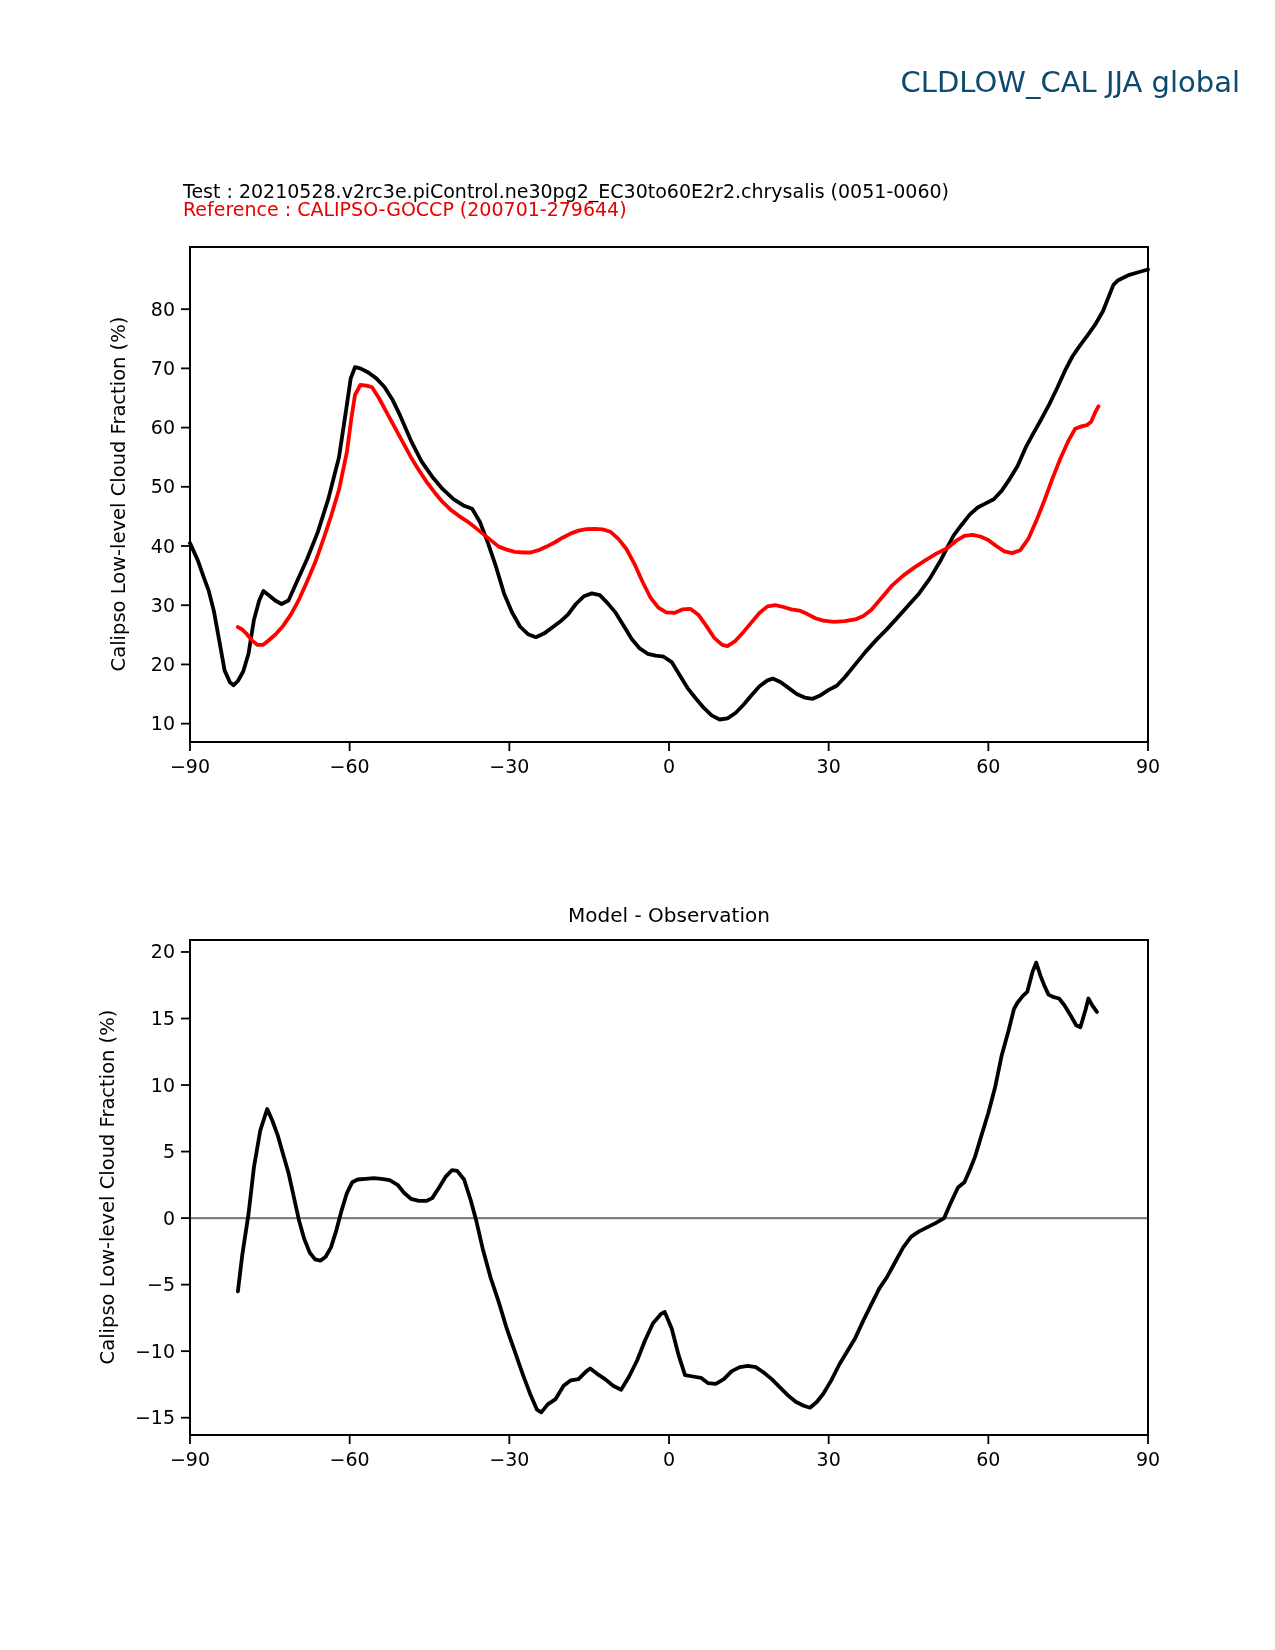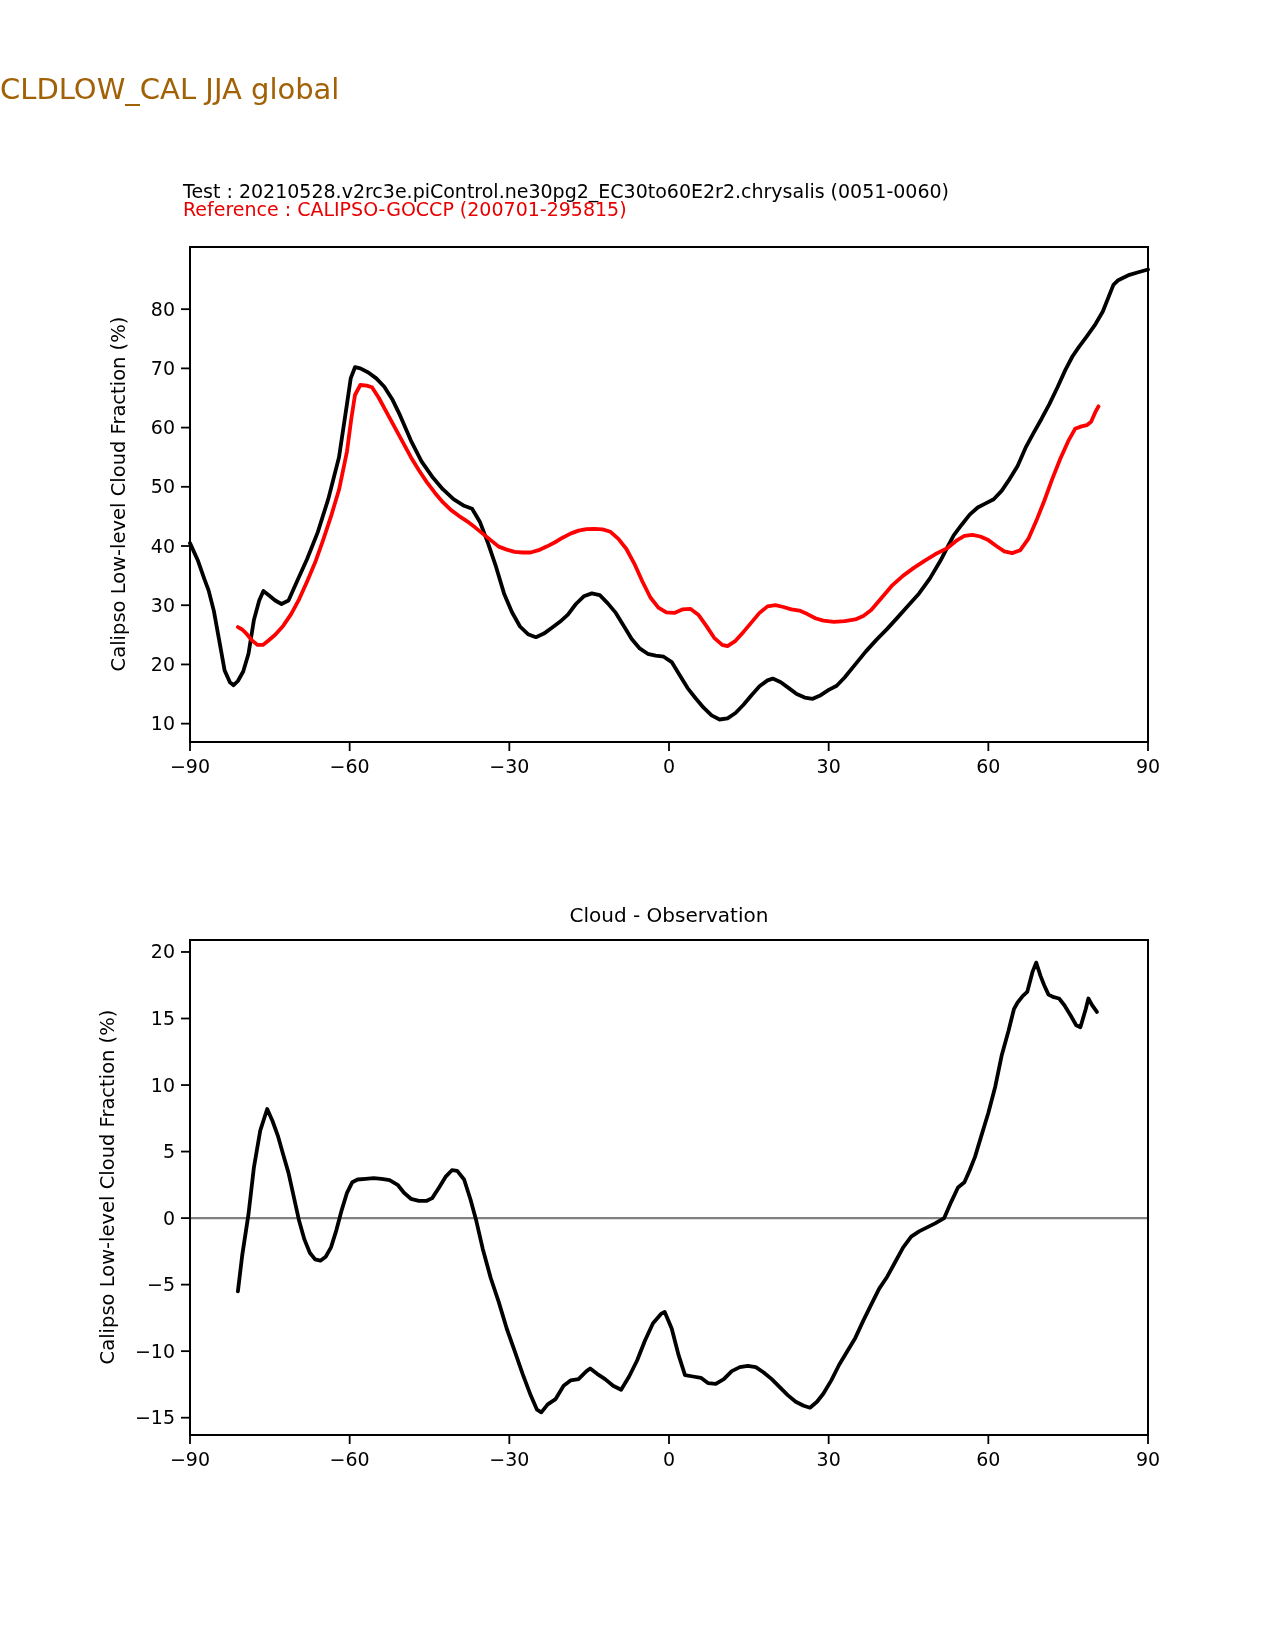--- a/index.html
+++ b/index.html
@@ -6,24 +6,24 @@
   .page{
     position:relative;
     width:1275px;
     height:1650px;
     background:#ffffff;
     font-family:"DejaVu Sans",sans-serif;
     overflow:hidden;
   }
   .fig-title{
     position:absolute;
-    left:0; top:72px; width:1240px;
-    text-align:left;
+    left:0; top:65px; width:1240px;
+    text-align:right;
     font-size:29px;
-    color:#a16207;
+    color:#0c4a6e;
     white-space:nowrap;
   }
   .sub{
     position:absolute;
     left:183px;
     font-size:19px;
     white-space:nowrap;
   }
   .sub.test{ top:180px; color:#000000; }
   .sub.ref{ top:198px; color:#e80000; }
@@ -47,24 +47,24 @@
   .ylab-bot{ left:-140px; top:1173px; }
   svg{ position:absolute; left:0; top:0; }
   text{ font-family:"DejaVu Sans",sans-serif; fill:#000000; }
 </style>
 </head>
 <body>
 
 <div class="page">
   <div class="fig-title">CLDLOW_CAL JJA global</div>
   <div class="sub test">Test : 20210528.v2rc3e.piControl.ne30pg2_EC30to60E2r2.chrysalis (0051-0060)</div>
-  <div class="sub ref">Reference : CALIPSO-GOCCP (200701-295815)</div>
+  <div class="sub ref">Reference : CALIPSO-GOCCP (200701-279644)</div>
   <div class="ylab ylab-top">Calipso Low-level Cloud Fraction (%)</div>
   <div class="ylab ylab-bot">Calipso Low-level Cloud Fraction (%)</div>
-  <div class="chart2-title">Cloud - Observation</div>
+  <div class="chart2-title">Model - Observation</div>
   <svg id="plots" width="1275" height="1650" viewBox="0 0 1275 1650">
       <g>
         <polyline points="190.0,543.1 198.0,560.8 204.4,579.2 208.6,590.4 213.9,611.1 219.3,640.8 224.6,670.4 229.9,682.2 233.6,685.2 237.9,681.0 243.2,671.5 248.5,653.8 253.9,620.0 259.2,600.5 263.4,591.0 268.8,595.2 275.2,600.5 281.5,604.0 288.5,600.5 296.4,582.7 307.1,559.0 317.7,532.4 328.4,498.6 339.0,457.2 347.0,403.9 350.7,378.4 355.0,367.2 360.3,368.4 368.3,372.5 376.3,378.4 384.3,386.7 392.2,399.2 400.2,415.7 410.9,440.6 421.5,461.3 432.2,476.7 442.8,489.2 453.5,499.2 464.1,505.8 472.1,508.7 480.1,522.3 488.0,543.1 496.0,566.7 504.0,593.4 512.0,612.3 520.0,626.5 528.0,634.2 535.9,637.2 543.9,633.6 551.9,627.7 559.9,621.8 567.9,614.7 575.9,604.0 583.8,596.3 591.8,593.4 599.8,595.2 607.8,603.4 615.8,612.9 623.8,625.9 631.7,639.0 639.7,648.4 647.7,653.8 655.7,655.6 663.7,656.7 671.7,662.1 679.6,675.1 687.6,688.1 695.6,698.2 703.6,707.7 711.6,715.4 719.6,719.5 727.5,718.3 735.5,713.0 743.5,704.7 751.5,695.2 759.5,686.3 767.5,680.4 772.8,678.6 780.8,682.2 788.8,688.1 796.7,694.0 804.7,697.6 812.7,698.8 820.7,695.2 828.7,689.9 836.7,685.8 844.6,677.5 855.3,664.4 865.9,651.4 876.6,639.6 887.2,628.9 897.9,617.1 908.5,605.2 919.1,593.4 929.8,578.6 940.4,560.8 946.8,548.4 953.7,535.4 961.7,524.7 969.7,514.6 977.7,507.5 985.7,503.4 993.7,499.2 1001.6,490.9 1009.6,479.1 1017.6,466.1 1025.6,447.7 1033.6,432.9 1041.6,418.7 1049.5,403.9 1057.5,387.3 1065.5,369.6 1072.4,356.5 1078.8,347.1 1086.8,336.4 1094.8,325.2 1102.8,311.5 1113.4,284.9 1118.2,280.2 1129.4,274.8 1137.4,272.5 1148.0,269.5" fill="none" stroke="#000000" stroke-width="3.8" stroke-linejoin="round" stroke-linecap="round"></polyline>
         <polyline points="237.9,627.1 242.2,629.5 246.9,634.2 252.3,640.8 257.6,644.9 262.9,644.9 268.2,640.8 275.2,634.8 283.1,625.9 291.1,614.1 299.1,599.3 307.1,581.5 315.1,562.6 323.1,540.1 331.0,516.4 339.0,489.8 347.0,451.3 351.3,418.7 355.0,395.0 360.3,385.0 366.7,385.6 372.0,387.3 378.9,398.0 386.9,412.8 394.9,427.6 402.9,442.4 410.9,457.2 418.9,470.2 426.8,482.1 434.8,492.7 442.8,502.2 450.8,509.9 458.8,515.8 466.8,521.1 474.7,527.1 482.7,533.6 490.7,540.1 498.7,546.6 506.7,549.6 514.7,551.9 522.6,552.5 530.6,552.5 538.6,550.2 546.6,546.6 554.6,542.5 562.6,537.7 570.5,533.6 578.5,530.6 586.5,529.1 594.5,528.8 602.5,529.4 610.5,531.8 618.4,538.9 626.4,549.0 634.4,563.8 642.4,581.5 650.4,597.5 658.4,607.6 666.3,612.3 674.3,612.9 682.3,609.4 690.3,608.8 698.3,614.7 706.3,625.9 714.2,637.8 722.2,644.9 727.5,646.1 735.5,640.8 743.5,631.9 751.5,622.4 759.5,612.9 767.5,606.4 775.4,605.2 783.4,607.0 791.4,609.4 799.4,610.6 807.4,614.1 815.4,618.3 823.3,620.6 834.0,621.8 844.6,621.2 855.3,619.4 863.3,615.9 871.2,610.0 881.9,597.5 892.5,585.1 903.2,575.6 913.8,567.9 924.5,560.8 935.1,554.3 946.8,548.4 956.4,540.7 964.4,535.9 972.4,534.8 980.3,536.5 988.3,540.1 996.3,546.0 1004.3,551.3 1012.3,553.1 1020.3,550.2 1028.3,538.9 1036.2,521.1 1044.2,501.0 1052.2,479.1 1060.2,459.0 1068.2,441.2 1075.1,428.8 1081.5,426.4 1086.8,425.2 1091.1,421.7 1095.3,412.2 1098.5,406.3" fill="none" stroke="#ff0000" stroke-width="3.8" stroke-linejoin="round" stroke-linecap="round"></polyline>
         <rect x="190" y="247" width="958" height="495" fill="none" stroke="#000000" stroke-width="2"></rect>
         <line x1="190" x2="190" y1="742" y2="751" stroke="#000000" stroke-width="1.8"></line>
         <text x="190" y="773" text-anchor="middle" font-size="19">−90</text>
         <line x1="349.66666666666663" x2="349.66666666666663" y1="742" y2="751" stroke="#000000" stroke-width="1.8"></line>
         <text x="349.66666666666663" y="773" text-anchor="middle" font-size="19">−60</text>
         <line x1="509.3333333333333" x2="509.3333333333333" y1="742" y2="751" stroke="#000000" stroke-width="1.8"></line>

